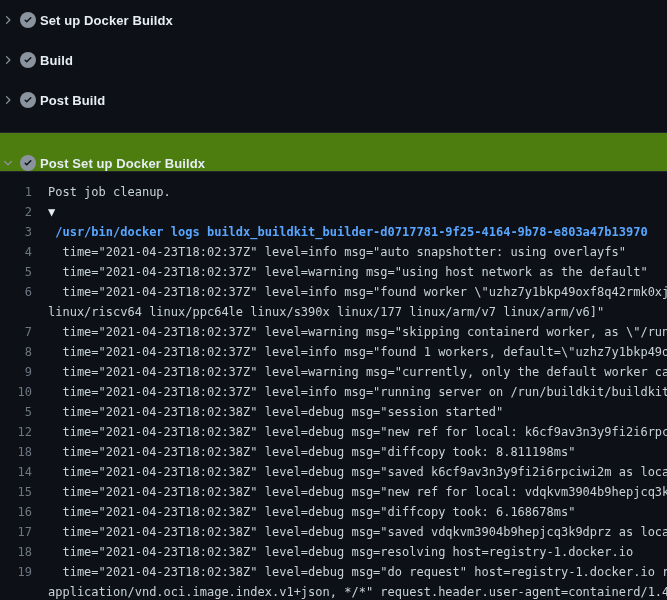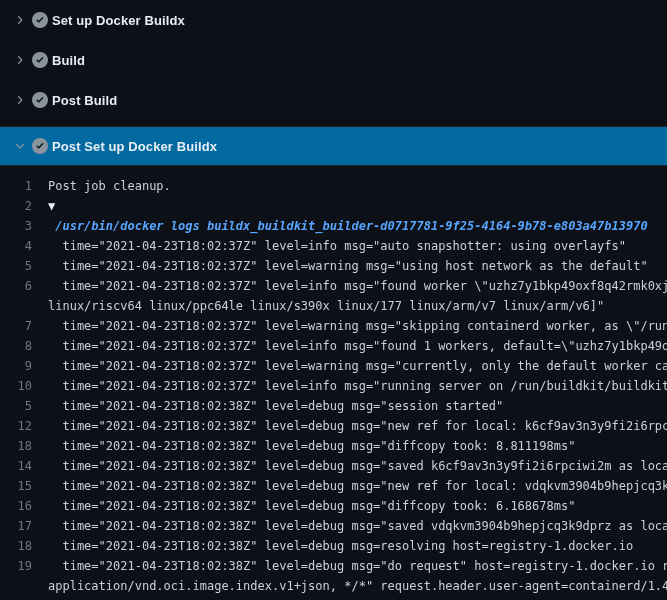--- a/index.html
+++ b/index.html
@@ -9,29 +9,30 @@
     width: 667px;
     height: 600px;
     overflow: hidden;
     background: #0d1117;
     font-family: "Liberation Sans", sans-serif;
   }
   .section-header {
     display: flex;
     align-items: center;
     height: 40px;
-    padding: 0 12px;
+    padding: 0 0;
     gap: 4px;
     cursor: pointer;
   }
   .section-header.expanded {
-    background: #0369a1;
+    background: #4d7c0f;
     border-top: 1px solid #21262d;
     border-bottom: 1px solid #21262d;
-    margin-top: 6px;
+    margin-top: 12px;
+    align-items: flex-end;
   }
   .chevron {
     width: 16px; height: 16px;
     display: flex; align-items: center; justify-content: center;
     color: #8b949e;
     flex: none;
   }
   .section-header.expanded .chevron svg { transform: rotate(90deg); }
   .check {
     width: 16px; height: 16px;
@@ -59,21 +60,21 @@
   }
   .ln {
     width: 48px;
     text-align: right;
     padding-right: 16px;
     color: #6e7681;
     flex: none;
     user-select: none;
   }
   .txt { white-space: pre; text-align: center; }
-  .log-line.command .txt { color: #58a6ff; font-weight: bold; font-style: italic; }
+  .log-line.command .txt { color: #58a6ff; font-weight: bold; }
   .log-line.group .txt { color: #e6edf3; margin-top: 20px; }
   .caret { color: #e6edf3; }
 </style>
 </head>
 <body>
 
 <div class="viewer">
   <div id="sections">
       <div class="section-header">
     <span class="chevron">

